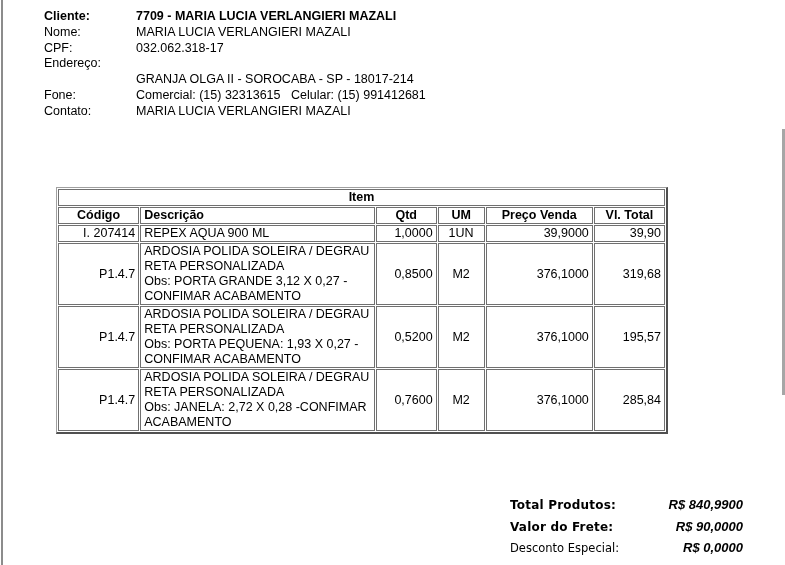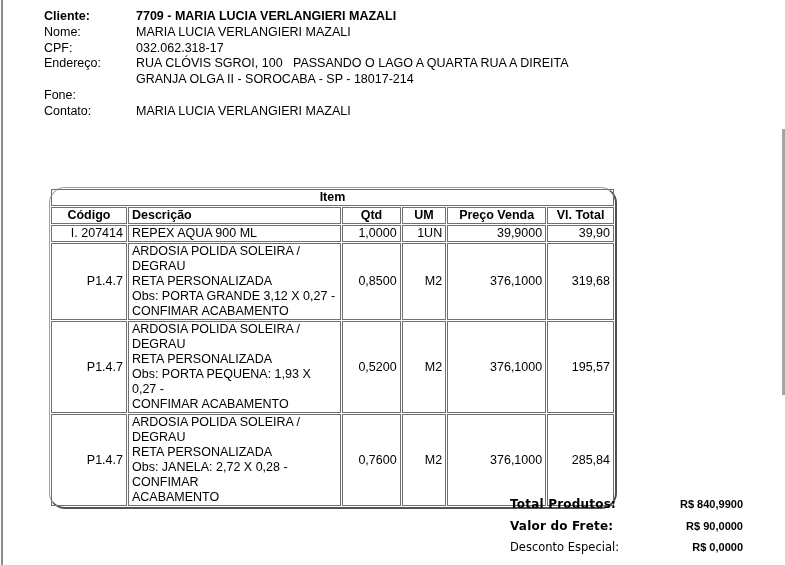--- a/index.html
+++ b/index.html
@@ -50,32 +50,31 @@
   .info-label.bold, .info-value.bold {
     font-weight: bold;
   }
   .info-value {
     white-space: pre;
   }
 
   
   .items-table {
     position: absolute;
-    left: 49px;
+    left: 56px;
     top: 187px;
-    width: 568px;
+    width: 612px;
     border-collapse: separate;
     border-spacing: 1px;
     border-top: 1px solid #a0a0a0;
     border-left: 1px solid #a0a0a0;
     border-right: 2px solid #505050;
     border-bottom: 2px solid #505050;
     box-sizing: border-box;
     font-size: 12.5px;
-    border-radius: 16px;
   }
   .items-table td, .items-table th {
     border: 1px solid #707070;
     padding: 0 3px;
     line-height: 15px;
     vertical-align: middle;
   }
   .items-table th {
     font-weight: bold;
     text-align: center;
@@ -87,21 +86,21 @@
   .items-table .item-title {
     text-align: center;
   }
   .col-code { width: 84px; }
   .col-desc { width: 270px; }
   .col-qtd { width: 58px; }
   .col-um { width: 44px; }
   .col-price { width: 116px; }
   .col-total { width: 72px; }
   td.num { text-align: right; }
-  td.um { text-align: right; }
+  td.um { text-align: center; }
   td.code { text-align: right; }
   .desc-line { display: block; }
 
   
   .totals {
     position: absolute;
     left: 510px;
     top: 497px;
     width: 233px;
   }
@@ -121,21 +120,22 @@
     font-size: 11.5px;
   }
   .total-label.grand {
     font-family: "DejaVu Sans", sans-serif;
     font-weight: bold;
     font-size: 16px;
     letter-spacing: 0.5px;
   }
   .total-value {
     font-weight: bold;
-    font-size: 11px;
+    font-size: 13px;
+    font-style: italic;
   }
   .row-produtos { height: 22px; }
   .row-frete { height: 21px; gap: 36px; }
   .row-desconto { height: 22px; }
   .row-grand { height: 22px; }
 </style>
 </head>
 <body>
 
 <div class="left-frame"></div>
@@ -149,28 +149,28 @@
     <div class="info-row">
       <span class="info-label">Nome:</span>
       <span class="info-value">MARIA LUCIA VERLANGIERI MAZALI</span>
     </div>
     <div class="info-row">
       <span class="info-label">CPF:</span>
       <span class="info-value">032.062.318-17</span>
     </div>
     <div class="info-row">
       <span class="info-label">Endereço:</span>
-      <span class="info-value">RUA CLÓVIS SGROI, 100   PASSANDO O LAGO A QUARTA RUA A DIREITA</span>
     </div>
     <div class="info-row">
       <span class="info-label"></span>
       <span class="info-value">GRANJA OLGA II - SOROCABA - SP - 18017-214</span>
     </div>
     <div class="info-row">
       <span class="info-label">Fone:</span>
+      <span class="info-value">Comercial: (15) 32313615   Celular: (15) 991412681</span>
     </div>
     <div class="info-row">
       <span class="info-label">Contato:</span>
       <span class="info-value">MARIA LUCIA VERLANGIERI MAZALI</span>
     </div>
   </div>
 
 <table class="items-table">
   <thead>
     <tr>

